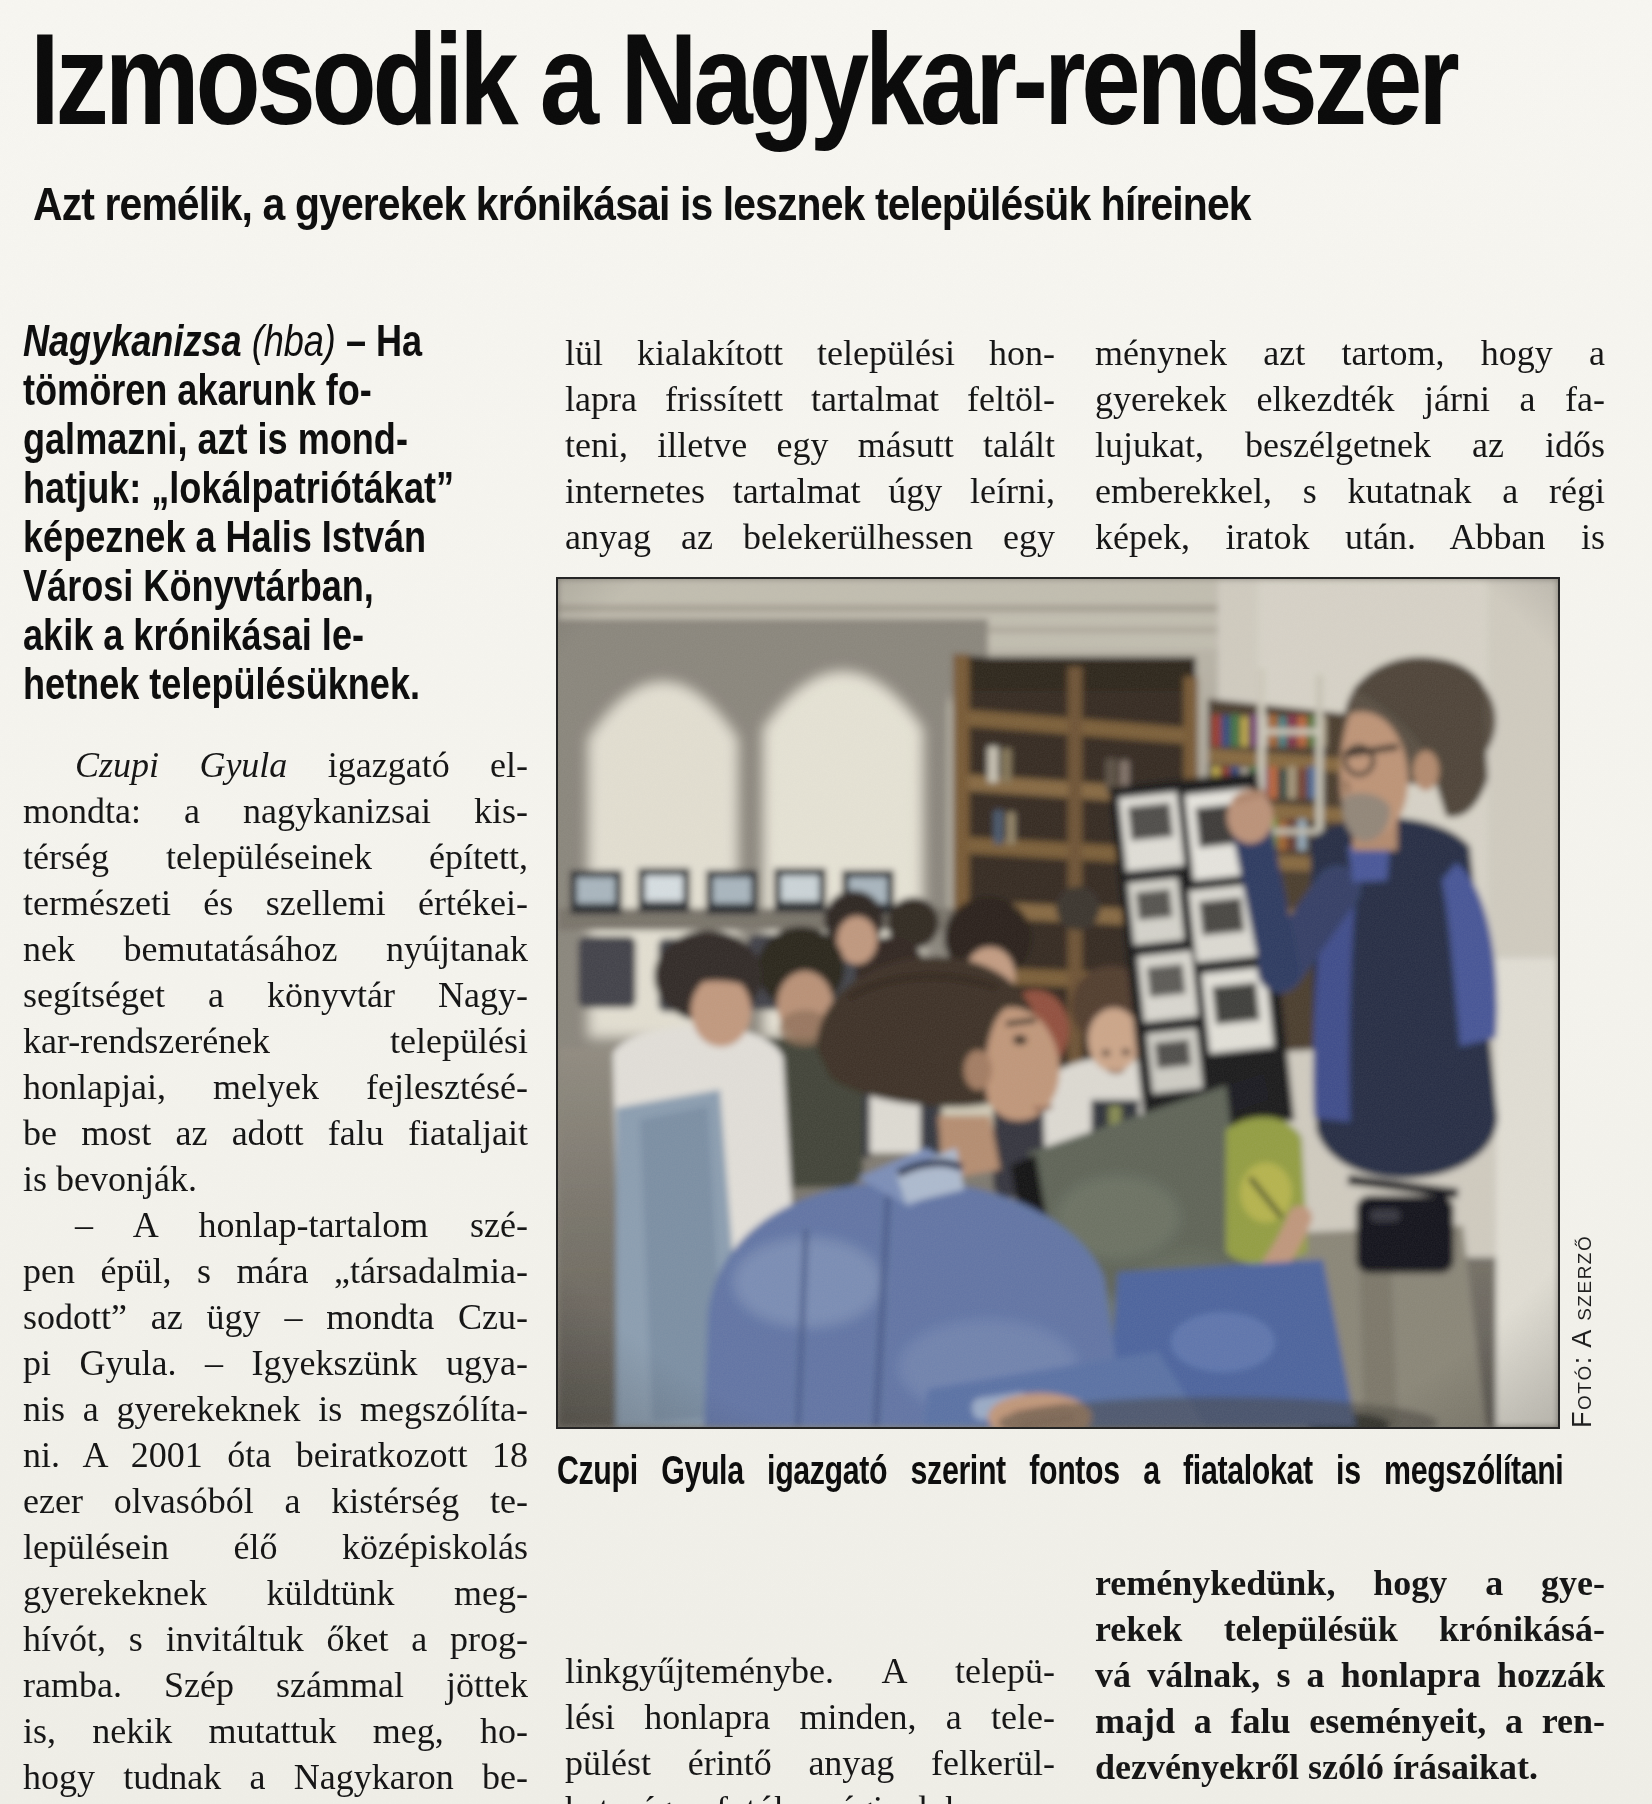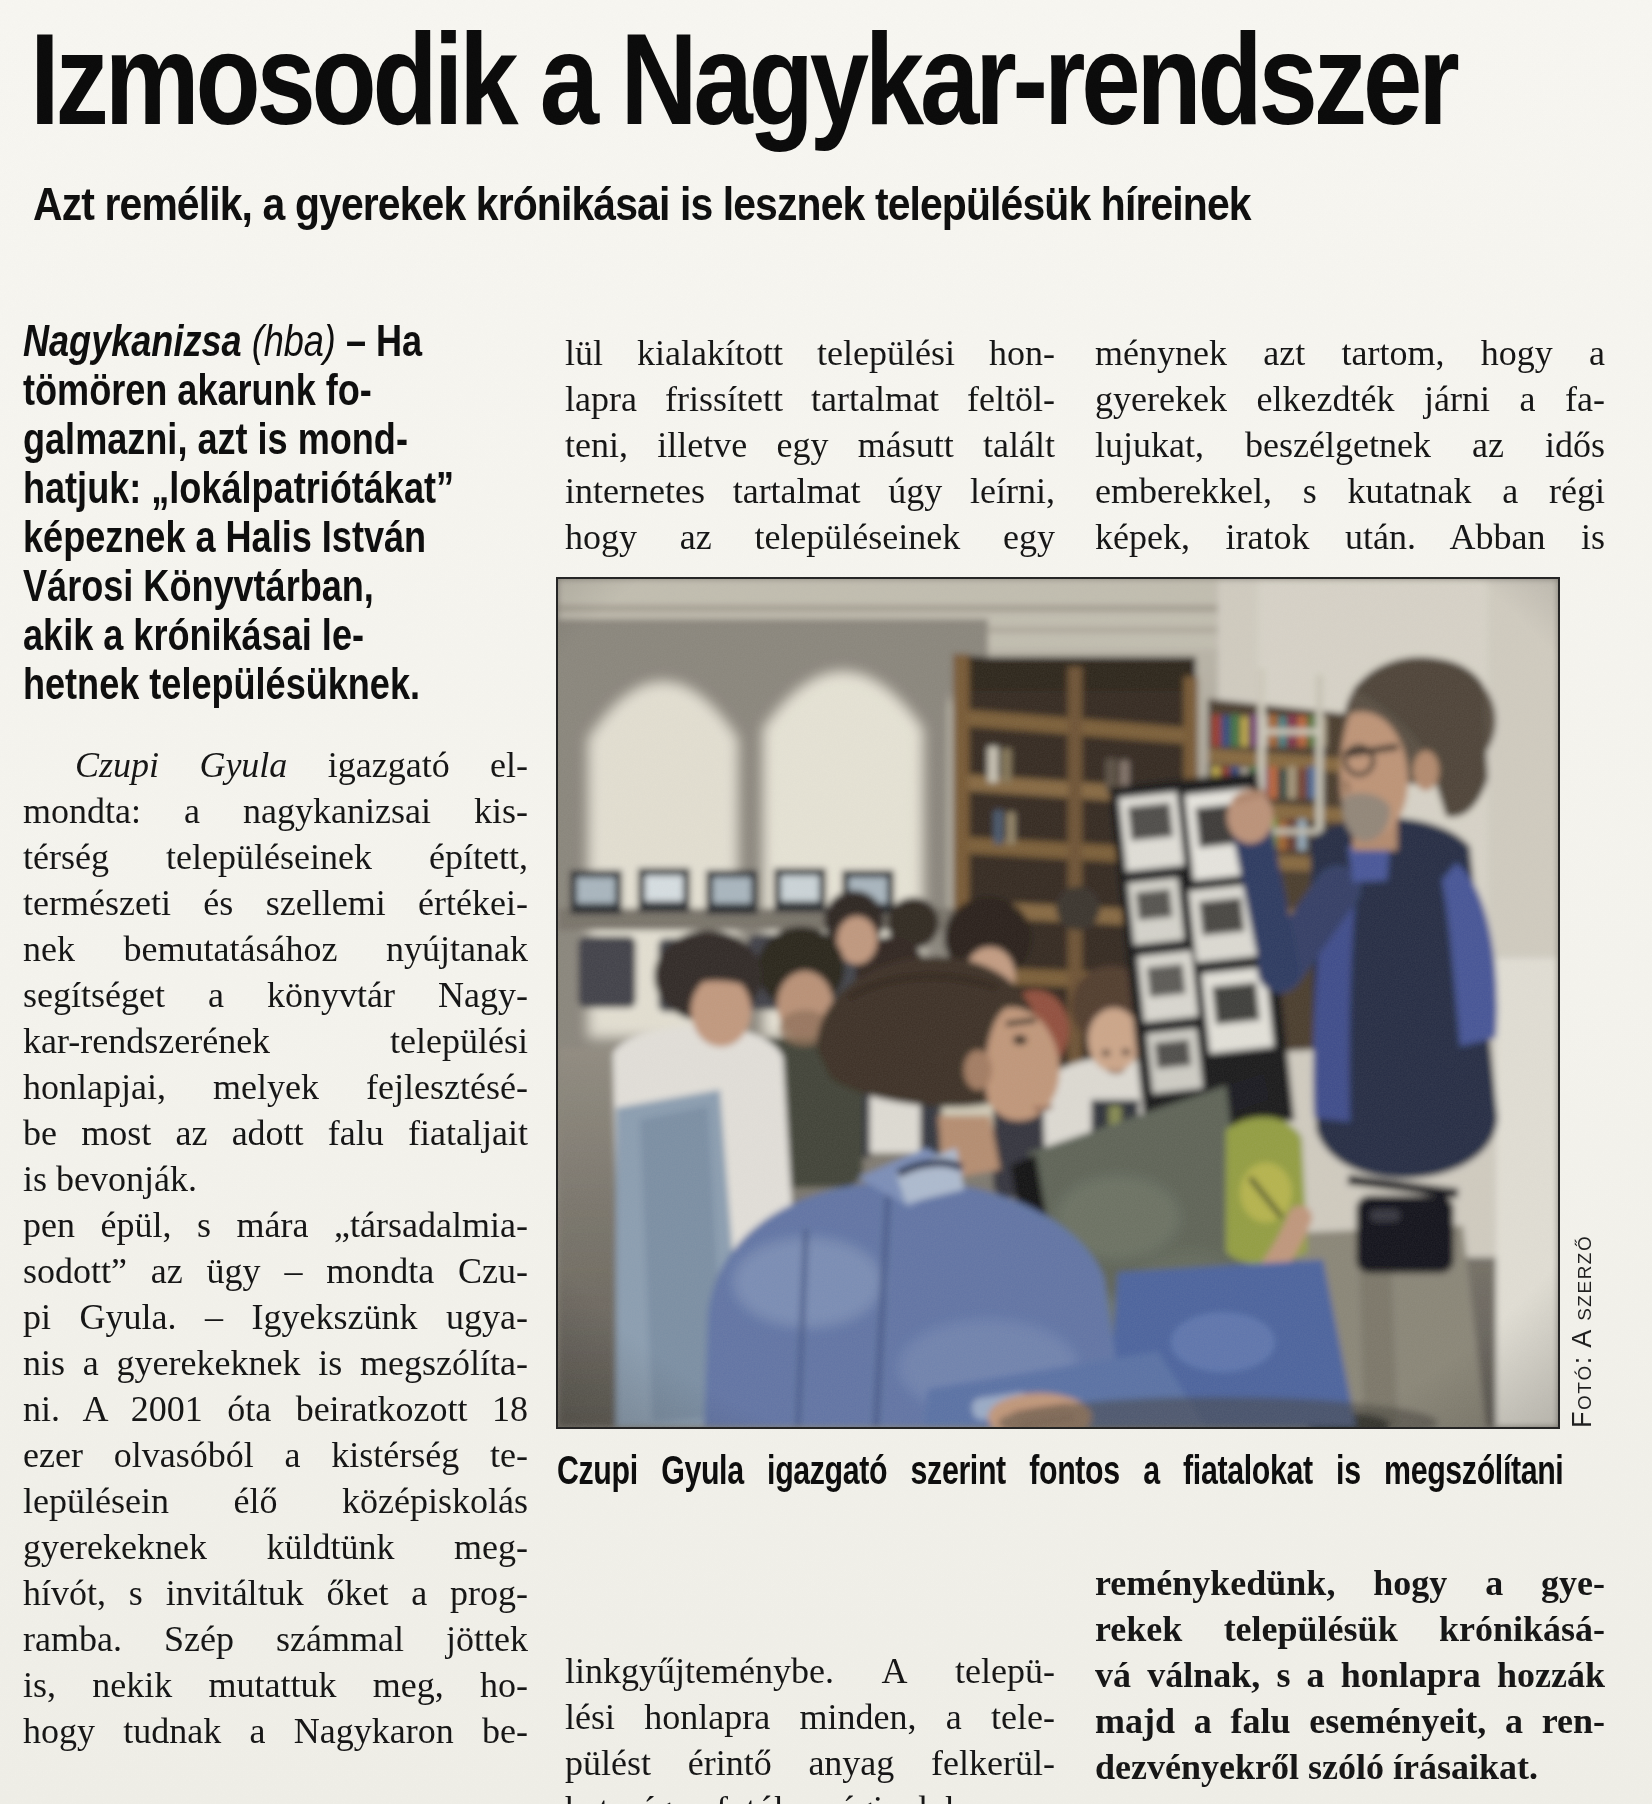--- a/index.html
+++ b/index.html
@@ -83,20 +83,21 @@
         <div class="line">térség településeinek épített,</div>
         <div class="line">természeti és szellemi értékei-</div>
         <div class="line">nek bemutatásához nyújtanak</div>
         <div class="line">segítséget a könyvtár Nagy-</div>
         <div class="line">kar-rendszerének települési</div>
         <div class="line">honlapjai, melyek fejlesztésé-</div>
         <div class="line">be most az adott falu fiataljait</div>
         <div class="line last">is bevonják.</div>
       </div>
       <div class="para">
+        <div class="line indent">– A honlap-tartalom szé-</div>
         <div class="line">pen épül, s mára „társadalmia-</div>
         <div class="line">sodott” az ügy – mondta Czu-</div>
         <div class="line">pi Gyula. – Igyekszünk ugya-</div>
         <div class="line">nis a gyerekeknek is megszólíta-</div>
         <div class="line">ni. A 2001 óta beiratkozott 18</div>
         <div class="line">ezer olvasóból a kistérség te-</div>
         <div class="line">lepülésein élő középiskolás</div>
         <div class="line">gyerekeknek küldtünk meg-</div>
         <div class="line">hívót, s invitáltuk őket a prog-</div>
         <div class="line">ramba. Szép számmal jöttek</div>
@@ -105,21 +106,21 @@
       </div>
     </div>
 </div>
 
 <div class="col" id="col2top">
     <div class="para">
       <div class="line">lül kialakított települési hon-</div>
       <div class="line">lapra frissített tartalmat feltöl-</div>
       <div class="line">teni, illetve egy másutt talált</div>
       <div class="line">internetes tartalmat úgy leírni,</div>
-      <div class="line">hogy az településeinek egy</div>
+      <div class="line">anyag az belekerülhessen egy</div>
     </div>
   </div>
 <div class="col" id="col3top">
     <div class="para">
       <div class="line">ménynek azt tartom, hogy a</div>
       <div class="line">gyerekek elkezdték járni a fa-</div>
       <div class="line">lujukat, beszélgetnek az idős</div>
       <div class="line">emberekkel, s kutatnak a régi</div>
       <div class="line">képek, iratok után. Abban is</div>
     </div>

